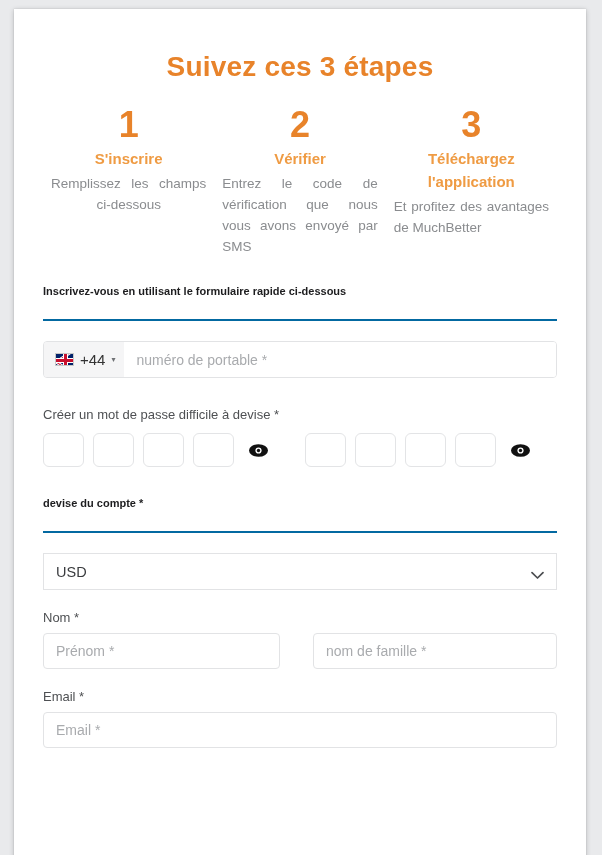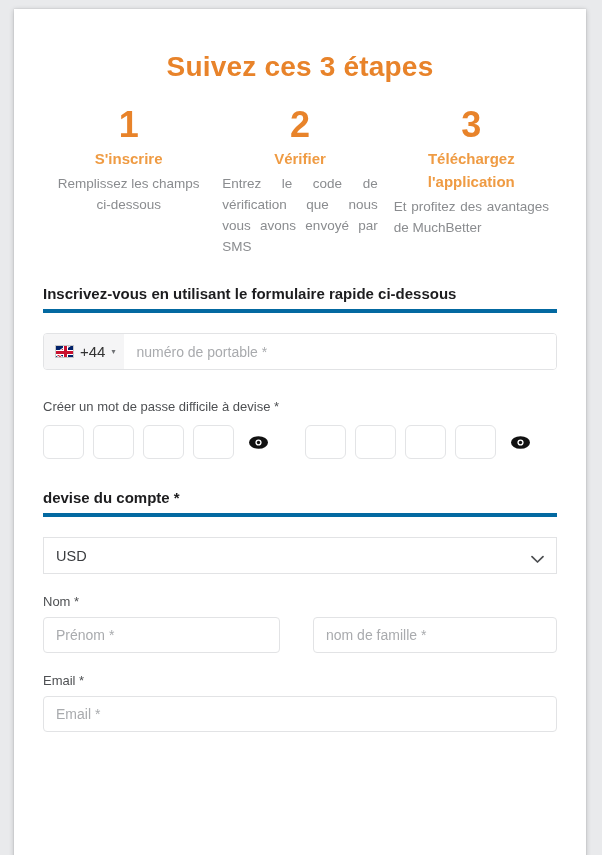--- a/index.html
+++ b/index.html
@@ -61,31 +61,30 @@
   }
   .step-desc {
     color: #8a8c8f;
     font-size: 13.5px;
     line-height: 21px;
     text-align: justify;
     text-align-last: left;
     margin-top: 3px;
   }
   .step-desc.center {
-    text-align: center;
     text-align-last: center;
   }
 
   
   .section-head {
     margin-top: 28px;
-    padding-bottom: 7px;
-    border-bottom: 4px solid #0369a1;
+    padding-bottom: 22px;
+    border-bottom: 2px solid #0369a1;
     color: #1d1d1f;
-    font-size: 15px;
+    font-size: 11px;
     font-weight: bold;
   }
   .section-head.tight { margin-top: 30px; }
 
   
   .field-row { margin-top: 20px; }
   .inp {
     width: 100%;
     height: 36px;
     border: 1px solid #e2e3e5;

